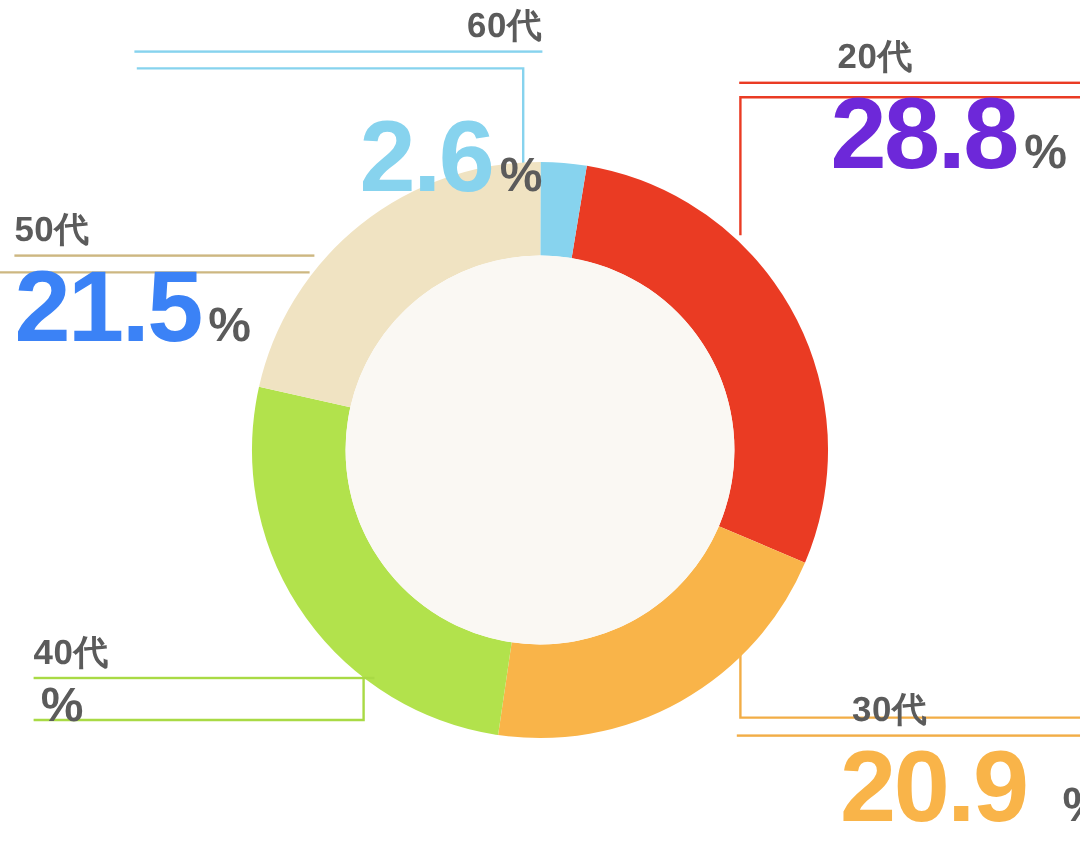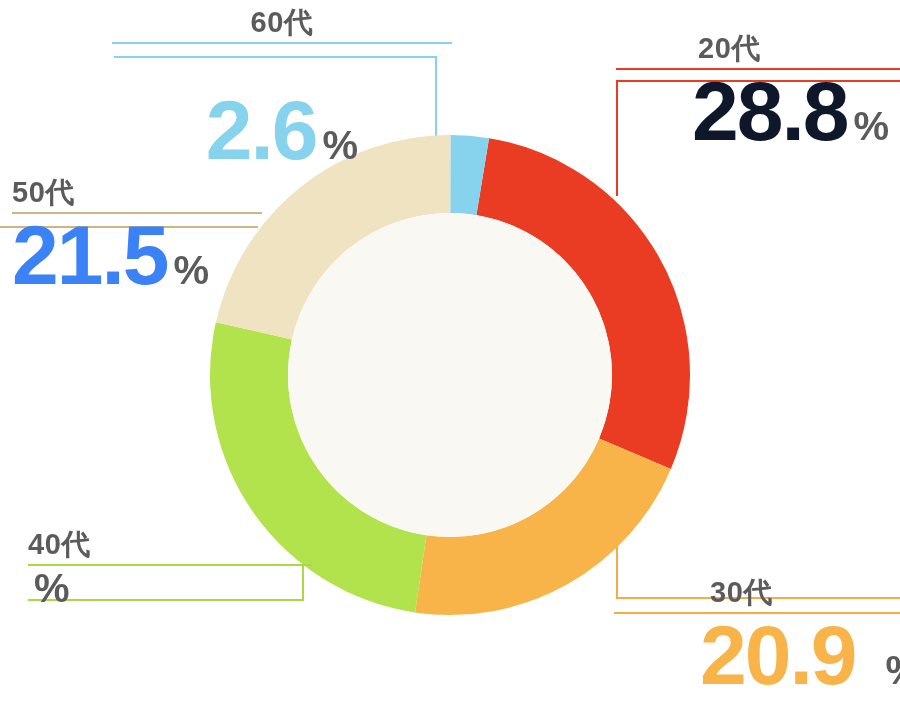--- a/index.html
+++ b/index.html
@@ -55,22 +55,22 @@
   .callout-percent {
     font-size: 40px;
     font-weight: 700;
     color: #5b5b5b;
     margin-left: 6px;
     line-height: 1;
   }
 
   
   #callout-60 { left: 112px; top: 8px; width: 340px; }
-  #callout-60 .callout-label { text-align: center; }
-  #callout-60 .callout-value-row { justify-content: center; margin-top: 47px; }
+  #callout-60 .callout-label { text-align: right; }
+  #callout-60 .callout-value-row { justify-content: flex-end; margin-top: 47px; }
 
   #callout-20 { left: 616px; top: 34px; width: 284px; }
   #callout-20 .callout-label { text-align: left; padding-left: 82px; }
   #callout-20 .callout-value-row { justify-content: flex-start; padding-left: 76px; }
 
   #callout-50 { left: 12px; top: 178px; width: 250px; }
   #callout-50 .callout-label { text-align: left; }
   #callout-50 .callout-value-row { justify-content: flex-start; }
 
   #callout-40 { left: 28px; top: 530px; width: 284px; }
@@ -118,21 +118,21 @@
     <div class="callout-value-row">
       <span class="callout-number" style="color:#87d3ee;">2.6</span>
       <span class="callout-percent">%</span>
     </div>
   </div>
 
   <div class="callout" id="callout-20">
     <div class="callout-label">20代</div>
     <div class="callout-rule" style="border-top-color:#ea3b23;"></div>
     <div class="callout-value-row">
-      <span class="callout-number" style="color:#0f172a;">28.8</span>
+      <span class="callout-number" style="color:#6d28d9;">28.8</span>
       <span class="callout-percent">%</span>
     </div>
   </div>
 
   <div class="callout" id="callout-50">
     <div class="callout-label">50代</div>
     <div class="callout-rule" style="border-top-color:#cdb781;"></div>
     <div class="callout-value-row">
       <span class="callout-number" style="color:#3b82f6;">21.5</span>
       <span class="callout-percent">%</span>

